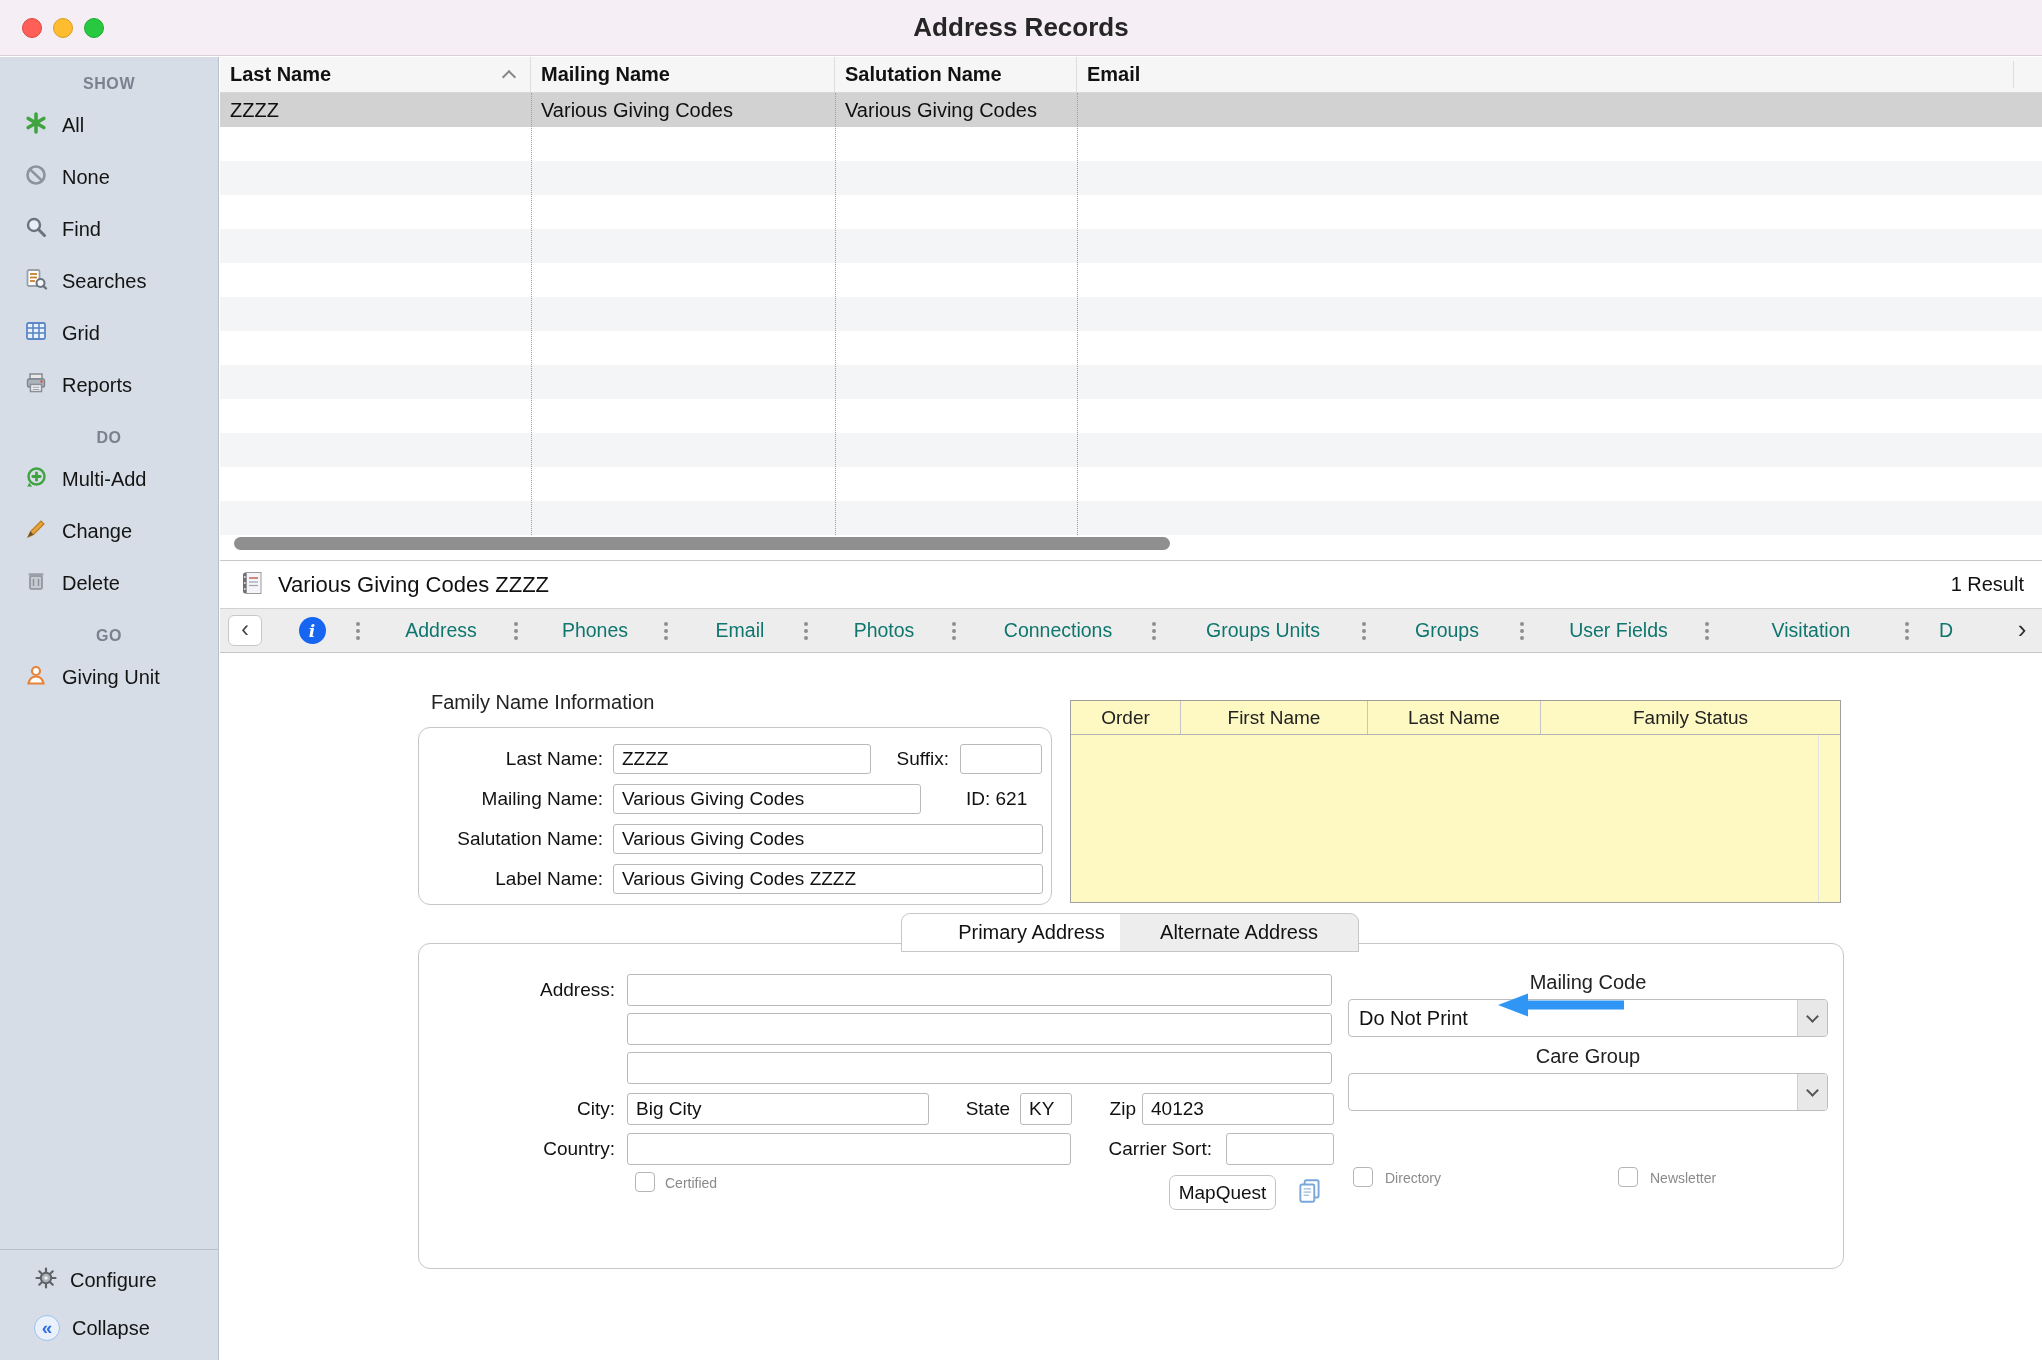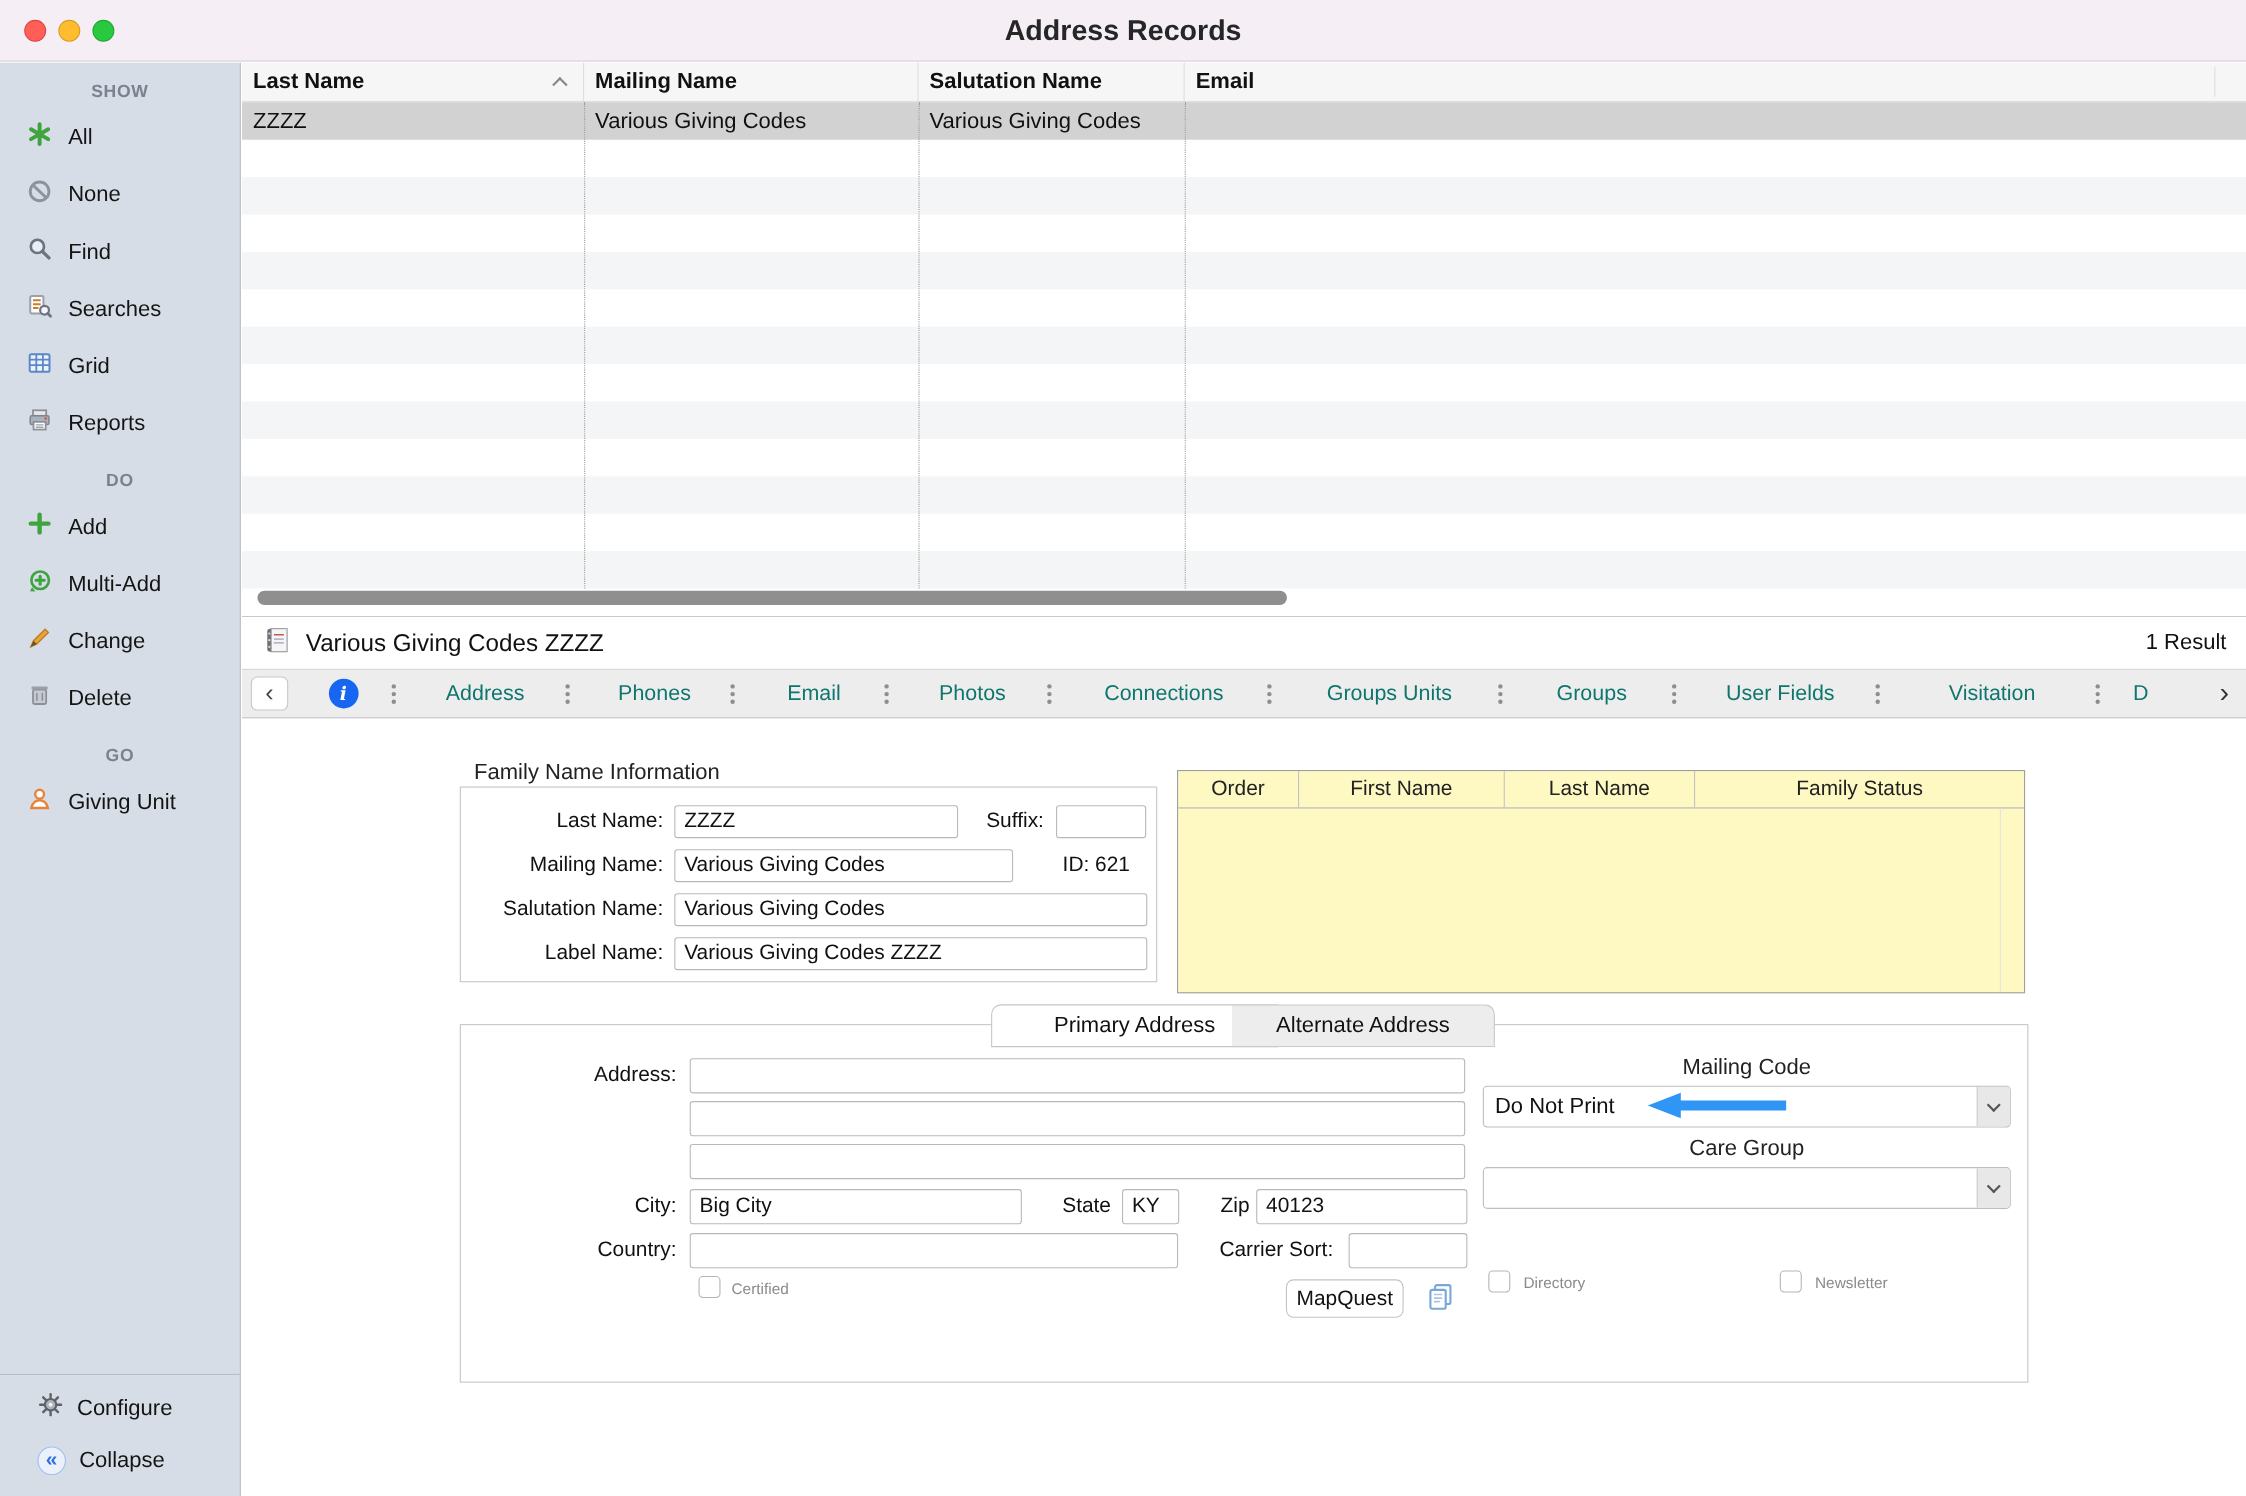--- a/index.html
+++ b/index.html
@@ -73,21 +73,21 @@
            flex-direction:column; gap:3px; padding:4px 2px; }
   .vdots i { width:4px; height:4px; border-radius:50%; background:#8e8e8e; display:block; }
   .tab { position:relative; height:100%; display:flex; align-items:center; justify-content:center;
          font-size:19.5px; color:#0f766e; }
   .tab-last { flex:1; justify-content:flex-start; padding-left:28px; overflow:hidden; }
   .fwd-btn { width:40px; display:flex; align-items:center; justify-content:center; font-size:26px;
              color:#333; line-height:1; padding-bottom:3px; }
 
   
   .group-label { position:absolute; font-size:20px; color:#222; }
-  .gbox { position:absolute; border:1px solid #c6c6c6; border-radius:0; background:#fff; }
+  .gbox { position:absolute; border:1px solid #c6c6c6; border-radius:12px; background:#fff;margin-top:12px; }
   .flabel { position:absolute; font-size:19px; color:#111; line-height:30px; text-align:right; }
   .glabel { position:absolute; font-size:14px; color:#8a8a8a; line-height:22px; }
   .tinput { position:absolute; height:30px; border:1px solid #b9b9b9; border-radius:3px; background:#fff;
             font-size:19px; padding:0 8px; font-family:inherit; color:#111; outline:none; }
   .tinput.tall { height:32px; }
   .statictext { position:absolute; font-size:19px; color:#111; line-height:30px; }
   .cbox { position:absolute; width:20px; height:20px; border:1px solid #b5b5b5; border-radius:4px; background:#fff; }
   .btn { position:absolute; border:1px solid #c3c3c3; border-radius:7px; background:#fff; font-size:19px;
          display:flex; align-items:center; justify-content:center; color:#111; }
 
@@ -188,29 +188,20 @@
               <rect x="6.5" y="13.5" width="11" height="7" fill="#fff" stroke="#8a8f98" stroke-width="1.6"></rect>
               <line x1="8.5" y1="16.2" x2="15.5" y2="16.2" stroke="#9aa4b0" stroke-width="1.2"></line>
               <line x1="8.5" y1="18.4" x2="15.5" y2="18.4" stroke="#9aa4b0" stroke-width="1.2"></line>
             </svg></span>
         <span>Reports</span>
       </div>
     </div>
 
     <div class="side-section">
       <div class="side-header">DO</div>
-      <div class="side-item">
-        <span><svg width="24" height="24" viewBox="0 0 24 24">
-              <g stroke="#3fa43f" stroke-width="4" stroke-linecap="round">
-                <line x1="12" y1="4" x2="12" y2="20"></line>
-                <line x1="4" y1="12" x2="20" y2="12"></line>
-              </g>
-            </svg></span>
-        <span>Add</span>
-      </div>
       <div class="side-item">
         <span><svg width="24" height="24" viewBox="0 0 24 24">
               <circle cx="12.5" cy="11.5" r="8" fill="none" stroke="#3fa43f" stroke-width="2.4"></circle>
               <g stroke="#3fa43f" stroke-width="2.8" stroke-linecap="round">
                 <line x1="12.5" y1="7.8" x2="12.5" y2="15.2"></line>
                 <line x1="8.8" y1="11.5" x2="16.2" y2="11.5"></line>
               </g>
               <path d="M3.2 21.5 L8.2 21.8 L5.2 17.8 Z" fill="#3fa43f"></path>
             </svg></span>
         <span>Multi-Add</span>

